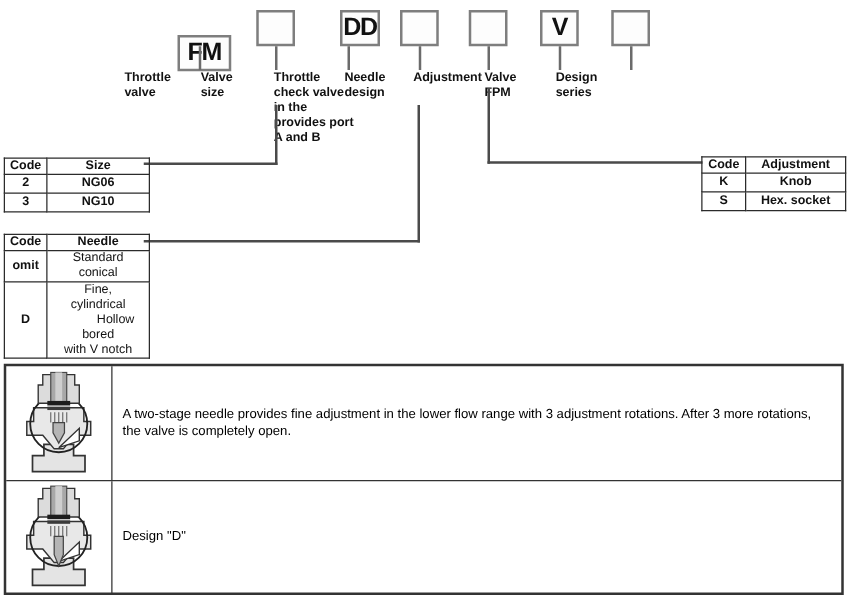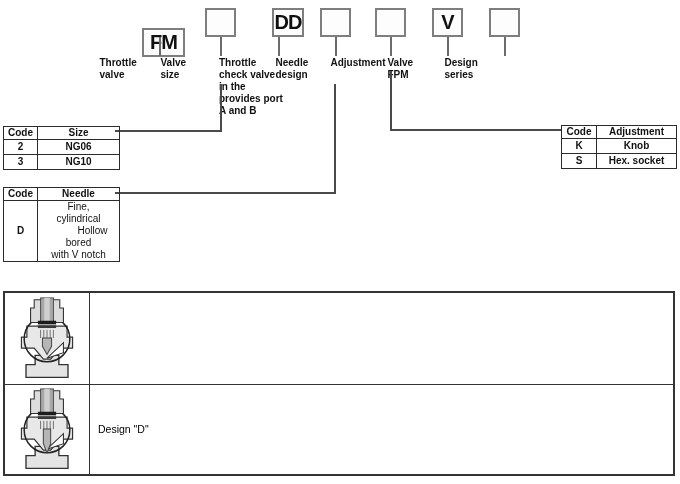--- a/index.html
+++ b/index.html
@@ -98,20 +98,24 @@
             <td class="val">NG10</td>
           </tr>
         </tbody>
       </table>
       <table class="code-table" style="left: 3px; top: 187px; width: 110px;">
         <tbody>
           <tr style="height:13px">
             <td class="hdr" style="width:31px">Code</td>
             <td class="hdr" style="width:79px">Needle</td>
           </tr>
+          <tr style="height:25px">
+            <td class="val">omit</td>
+            <td><span class="val">Standard<br>conical</span></td>
+          </tr>
           <tr style="height:50px">
             <td class="val">D</td>
             <td><span class="val">Fine,<br>cylindrical</span><br><span class="plain">Hollow bored<br>with V notch</span></td>
           </tr>
         </tbody>
       </table>
       <table class="code-table" style="left: 561px; top: 125px; width: 109px;">
         <tbody>
           <tr style="height:13px">
             <td class="hdr" style="width:32px">Code</td>
@@ -139,20 +143,24 @@
           <circle cx="36" cy="46" r="25" fill="none" stroke="#222" stroke-width="1.6"></circle>
           <path d="M22,3 h28 v9 h4 v16 h-36 v-16 h4 z" fill="#dcdcdc" stroke="#333" stroke-width="1.2"></path>
           <rect x="29" y="1" width="14" height="26" fill="#a8a8a8" stroke="#444"></rect>
           <rect x="33" y="1" width="6" height="26" fill="#cfcfcf"></rect>
           <rect x="26" y="26" width="20" height="4" fill="#1d1d1d"></rect>
           <rect x="26" y="31" width="20" height="3" fill="#3a3a3a"></rect>
           <path d="M29,36 v9 M32.5,36 v9 M36,36 v9 M39.5,36 v9 M43,36 v9" stroke="#666" stroke-width="1"></path>
           <path d="M31,45 h10 v9 l-5,9 -5,-9 z" fill="#b5b5b5" stroke="#444" stroke-width="1.1"></path>
         </svg>
       </div>
+      <div class="note-text">
+
+        <div class="note-body">A two-stage needle provides fine adjustment in the lower flow range with 3 adjustment rotations. After 3 more rotations, the valve is completely open.</div>
+      </div>
     </div>
     <div class="note-row">
       <div class="note-fig">
         <svg width="66" height="84" viewBox="0 0 72 92">
           <path d="M23,64 h26 v10 h10 v14 H13 v-14 h10 z" fill="#e4e4e4" stroke="#333" stroke-width="1.5"></path>
           <path d="M14,32 H58 V44 H64 V56 H50 L40,68 H32 L22,56 H8 V44 H14 z" fill="#e8e8e8" stroke="#333" stroke-width="1.3"></path>
           <path d="M36,67 L54,50 V61 z" fill="#ffffff" stroke="#333" stroke-width="1.2"></path>
           <circle cx="36" cy="46" r="25" fill="none" stroke="#222" stroke-width="1.6"></circle>
           <path d="M22,3 h28 v9 h4 v16 h-36 v-16 h4 z" fill="#dcdcdc" stroke="#333" stroke-width="1.2"></path>
           <rect x="29" y="1" width="14" height="26" fill="#a8a8a8" stroke="#444"></rect>

